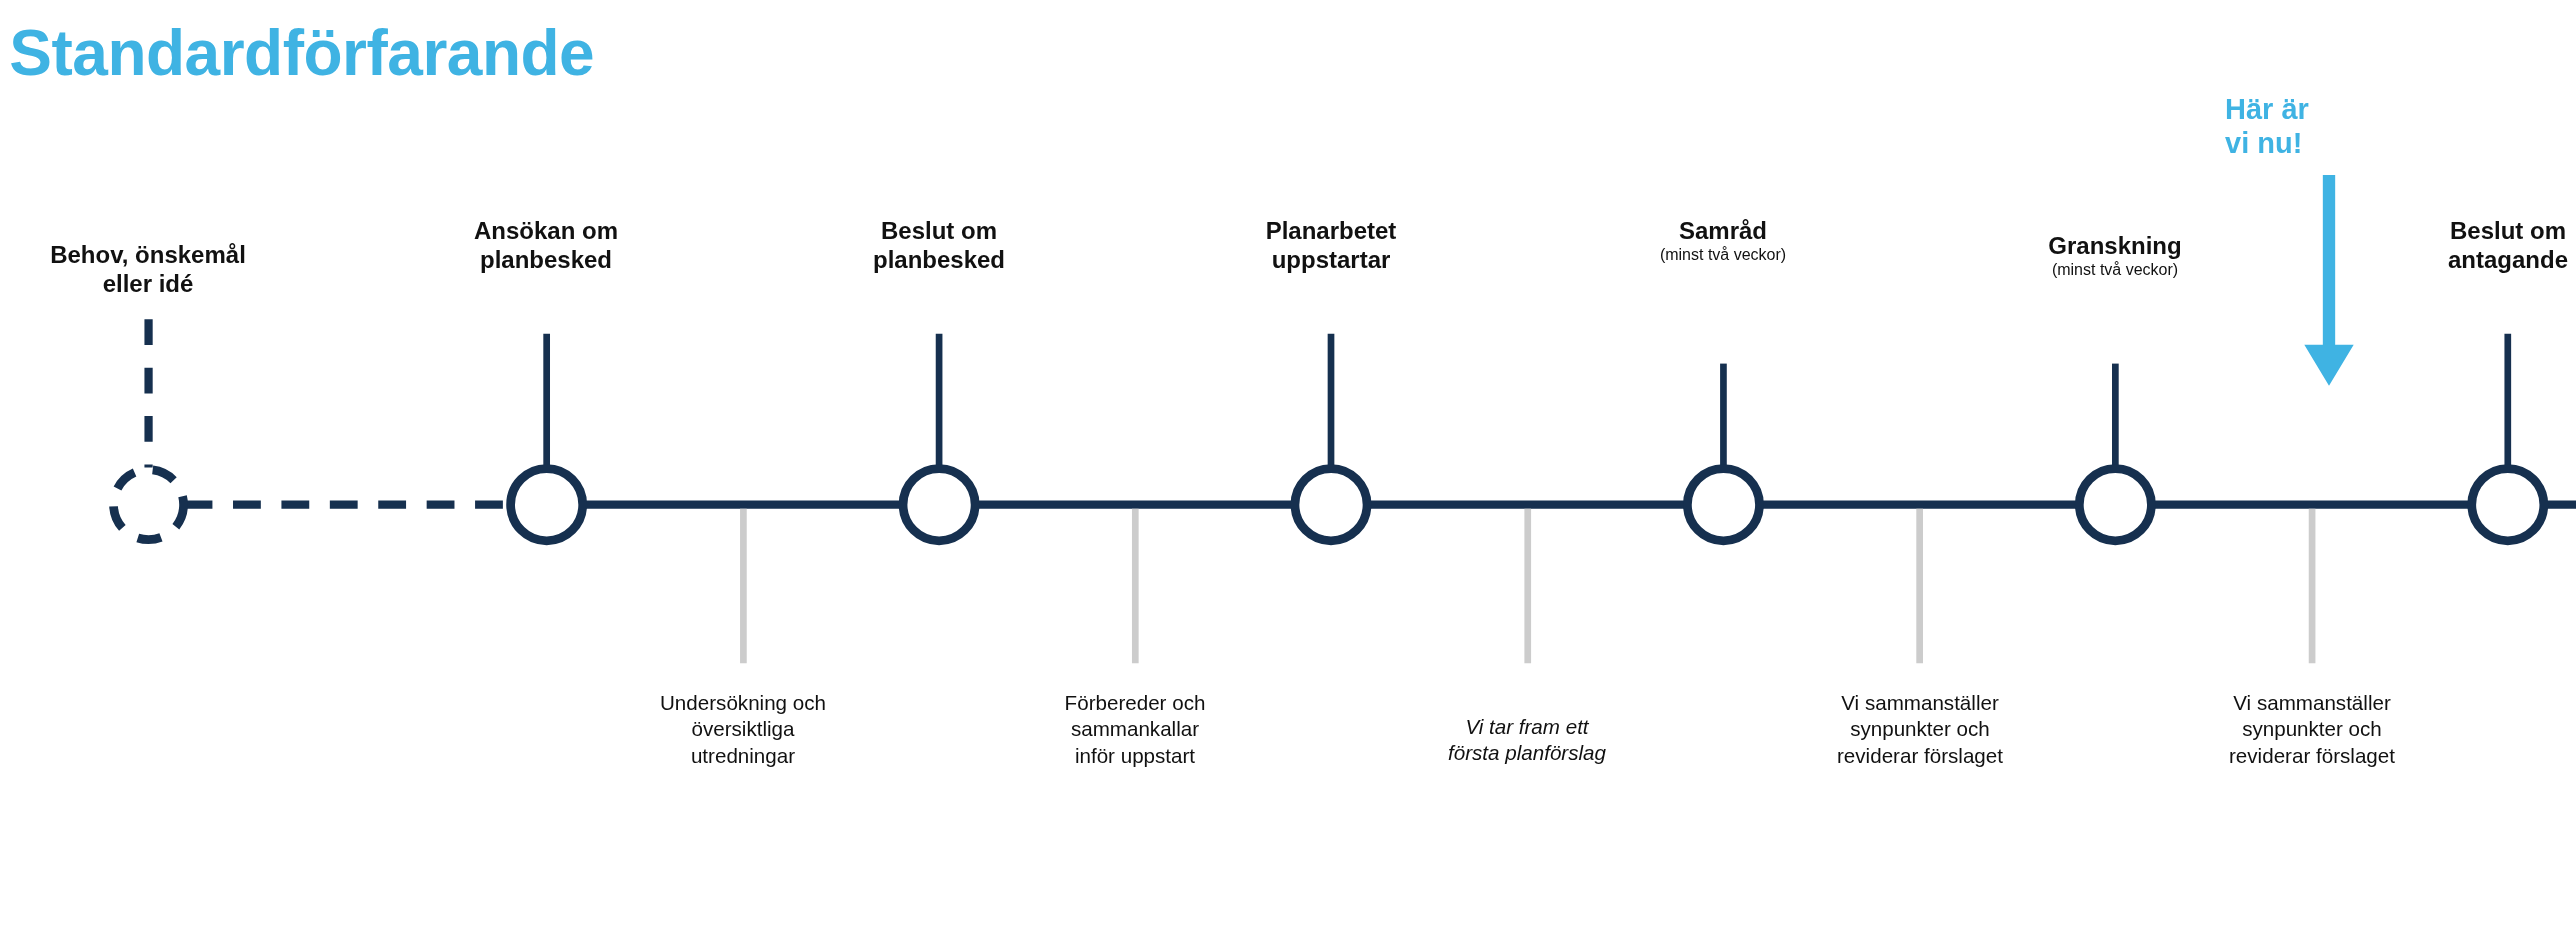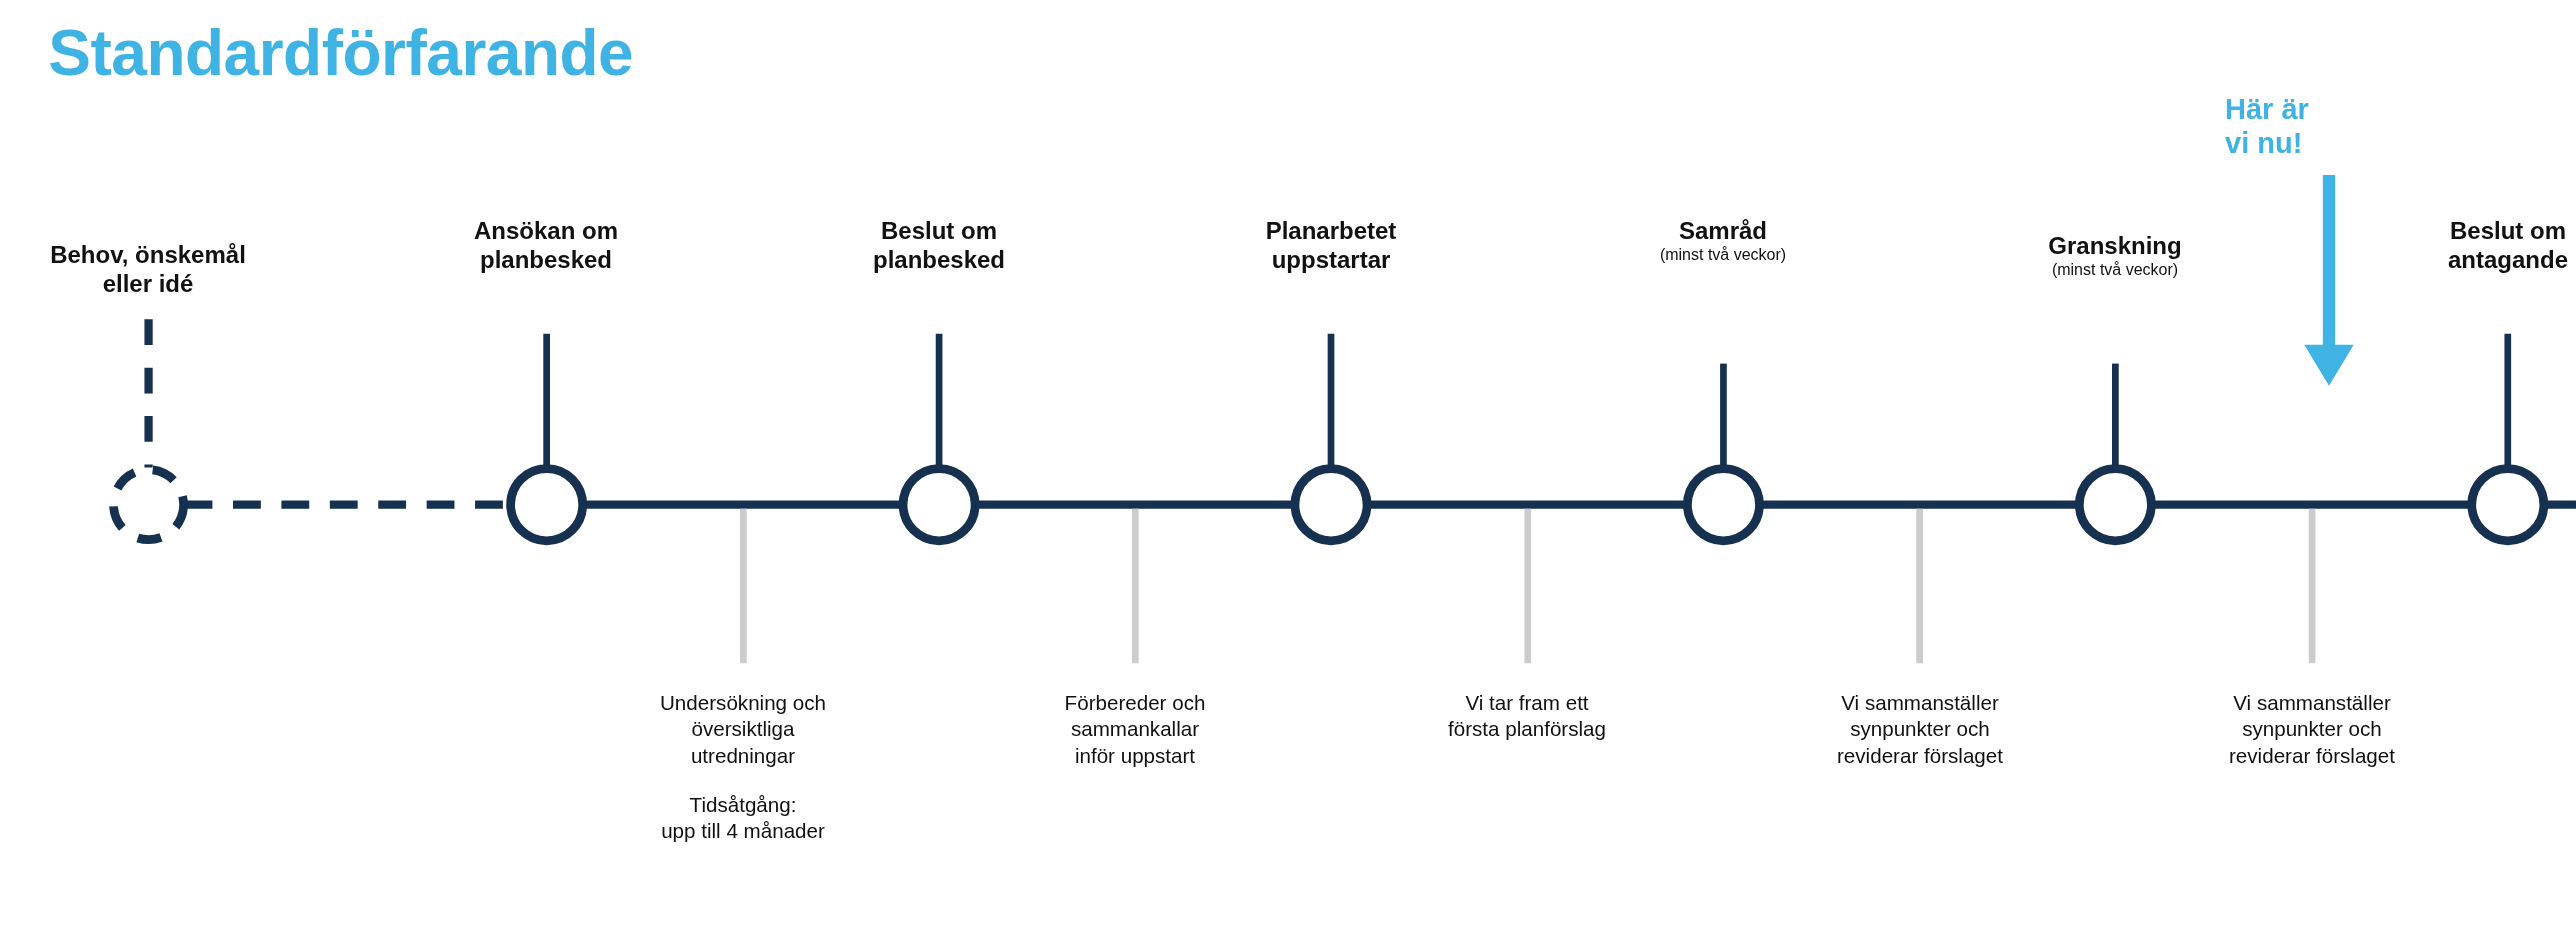--- a/index.html
+++ b/index.html
@@ -16,21 +16,20 @@
   #title{
     position:absolute;
     left:9.3px;
     top:19.6px;
     font-size:64px;
     font-weight:bold;
     letter-spacing:-0.5px;
     color:#3FB3E3;
     white-space:nowrap;
     line-height:1.05;
-    margin-left:39px;
   }
 
   
   #nowLabel{
     position:absolute;
     left:2225px;
     top:92px;
     width:206px;
     text-align:left;
     font-size:29px;
@@ -186,30 +185,28 @@
   <div class="node-label" style="left:2374px; top:216px;">
     <span class="main">Beslut om
 antagande</span>
     <span class="sub"></span>
   </div>
 
   <div class="annot" style="left:622px; top:690px;">
     <span class="atext">Undersökning och
 översiktliga
 utredningar</span>
-    <span class="atime">Tidsåtgång:
-upp till 4 månader</span>
   </div>
   <div class="annot" style="left:1014px; top:690px;">
     <span class="atext">Förbereder och
 sammankallar
 inför uppstart</span>
     <span class="atime"></span>
   </div>
-  <div class="annot" style="left:1406px; top:690px;">
+  <div class="annot" style="left:1406px; top:714px;font-style:italic;">
     <span class="atext">Vi tar fram ett
 första planförslag</span>
     <span class="atime"></span>
   </div>
   <div class="annot" style="left:1799px; top:690px;">
     <span class="atext">Vi sammanställer
 synpunkter och
 reviderar förslaget</span>
     <span class="atime"></span>
   </div>

